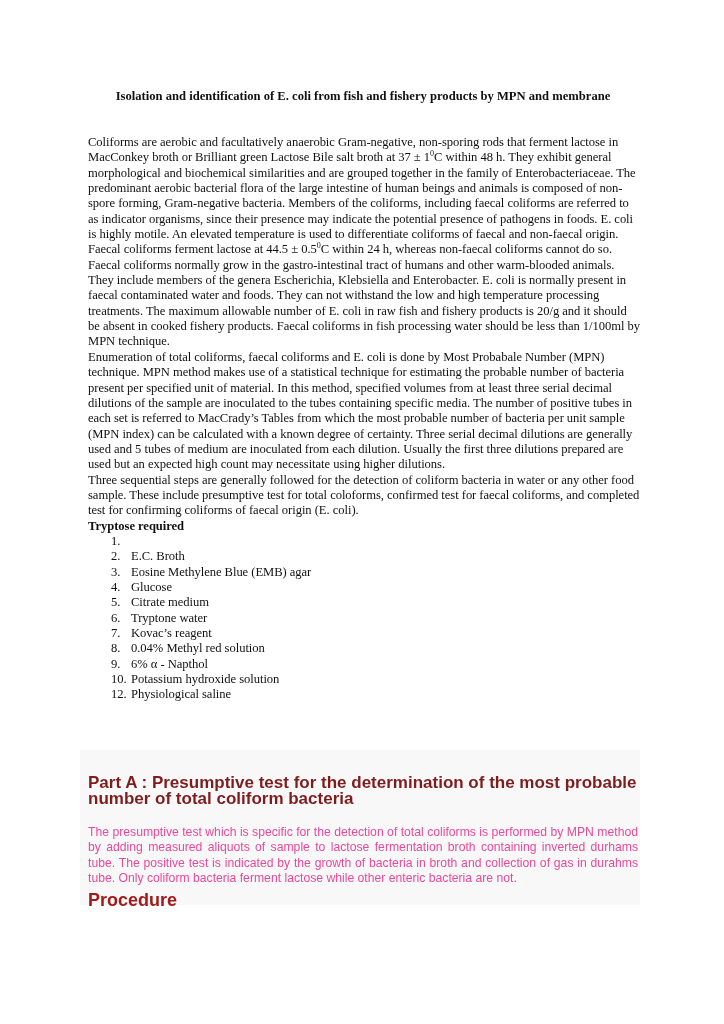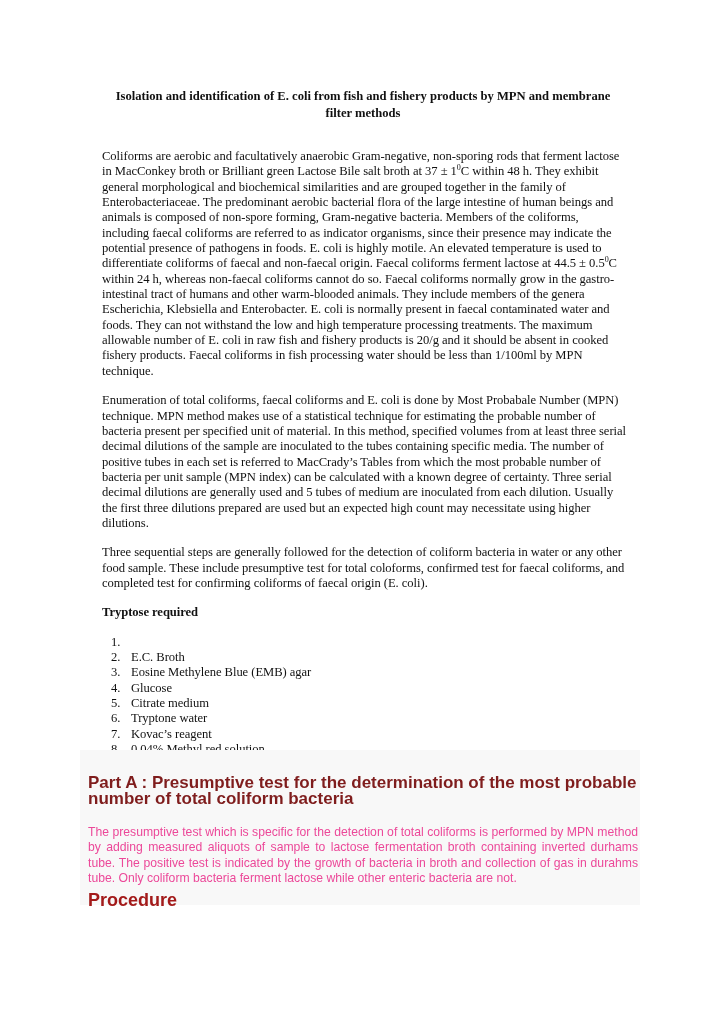--- a/index.html
+++ b/index.html
@@ -7,21 +7,21 @@
   .page { position: absolute; left: 0; top: 0; width: 572px; height: 1024px; background: #ffffff; }
   .serif { font-family: "Liberation Serif", "DejaVu Serif", serif; color: #111; }
   .title {
     position: absolute; left: 88px; top: 88px; width: 550px;
     text-align: center; font-weight: bold; font-size: 12.6px; line-height: 16.5px;
   }
   .body-text {
     position: absolute; left: 88px; top: 135px; width: 552px;
     font-size: 12.6px; line-height: 15.35px; letter-spacing: -0.05px;
   }
-  .body-text p { margin: 14px; }
+  .body-text p { margin: 0; }
   .mat-heading { font-weight: bold; margin: 0; }
   ol.materials { margin: 0; padding: 0; list-style: none; }
   ol.materials li { display: flex; }
   ol.materials .num { width: 20px; margin-left: 23px; flex: 0 0 auto; }
   sup { font-size: 8px; line-height: 0; vertical-align: 5px; }
   .band {
     position: absolute; left: 80px; top: 750px; width: 560px; height: 155px;
     background: #f8f8f8;
   }
   .sans { font-family: "Liberation Sans", "DejaVu Sans", sans-serif; }
@@ -38,21 +38,20 @@
     font-size: 18px; font-weight: bold; color: #a31a1a;
   }
 </style>
 </head>
 <body>
 
 <div class="page">
 
   <div class="title serif">
     <div>Isolation and identification of E. coli from fish and fishery products by MPN and membrane</div>
-    <div>filter methods</div>
   </div>
 
   <div class="body-text serif">
     <p><span>Coliforms are aerobic and facultatively anaerobic Gram-negative, non-sporing rods that ferment lactose in MacConkey broth or Brilliant green Lactose Bile salt broth at 37 ± 1</span><sup>0</sup><span>C within 48 h. They exhibit general morphological and biochemical similarities and are grouped together in the family of Enterobacteriaceae. The predominant aerobic bacterial flora of the large intestine of human beings and animals is composed of non-spore forming, Gram-negative bacteria. Members of the coliforms, including faecal coliforms are referred to as indicator organisms, since their presence may indicate the potential presence of pathogens in foods. E. coli is highly motile. An elevated temperature is used to differentiate coliforms of faecal and non-faecal origin. Faecal coliforms ferment lactose at 44.5 ± 0.5</span><sup>0</sup><span>C within 24 h, whereas non-faecal coliforms cannot do so. Faecal coliforms normally grow in the gastro-intestinal tract of humans and other warm-blooded animals. They include members of the genera Escherichia, Klebsiella and Enterobacter. E. coli is normally present in faecal contaminated water and foods. They can not withstand the low and high temperature processing treatments. The maximum allowable number of E. coli in raw fish and fishery products is 20/g and it should be absent in cooked fishery products. Faecal coliforms in fish processing water should be less than 1/100ml by MPN technique.</span></p>
     <p>Enumeration of total coliforms, faecal coliforms and E. coli is done by Most Probabale Number (MPN) technique. MPN method makes use of a statistical technique for estimating the probable number of bacteria present per specified unit of material. In this method, specified volumes from at least three serial decimal dilutions of the sample are inoculated to the tubes containing specific media. The number of positive tubes in each set is referred to MacCrady’s Tables from which the most probable number of bacteria per unit sample (MPN index) can be calculated with a known degree of certainty. Three serial decimal dilutions are generally used and 5 tubes of medium are inoculated from each dilution. Usually the first three dilutions prepared are used but an expected high count may necessitate using higher dilutions.</p>
     <p>Three sequential steps are generally followed for the detection of coliform bacteria in water or any other food sample. These include presumptive test for total coloforms, confirmed test for faecal coliforms, and completed test for confirming coliforms of faecal origin (E. coli).</p>
     <p class="mat-heading">Tryptose required</p>
     <ol class="materials">
       <li>
           <span class="num">1.</span>

